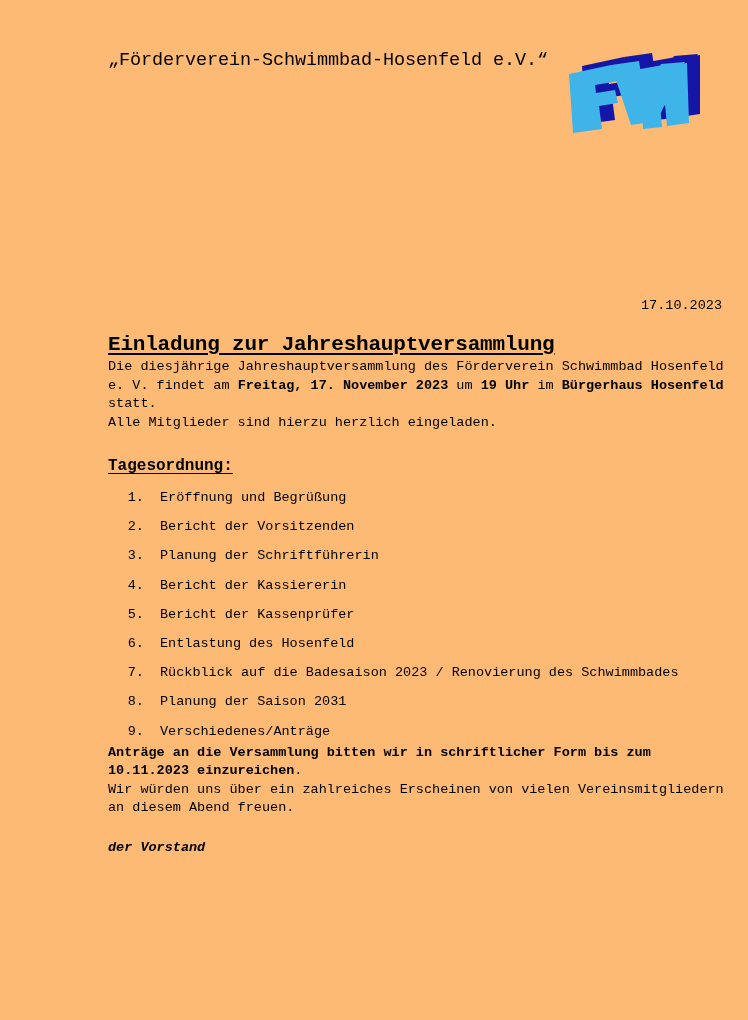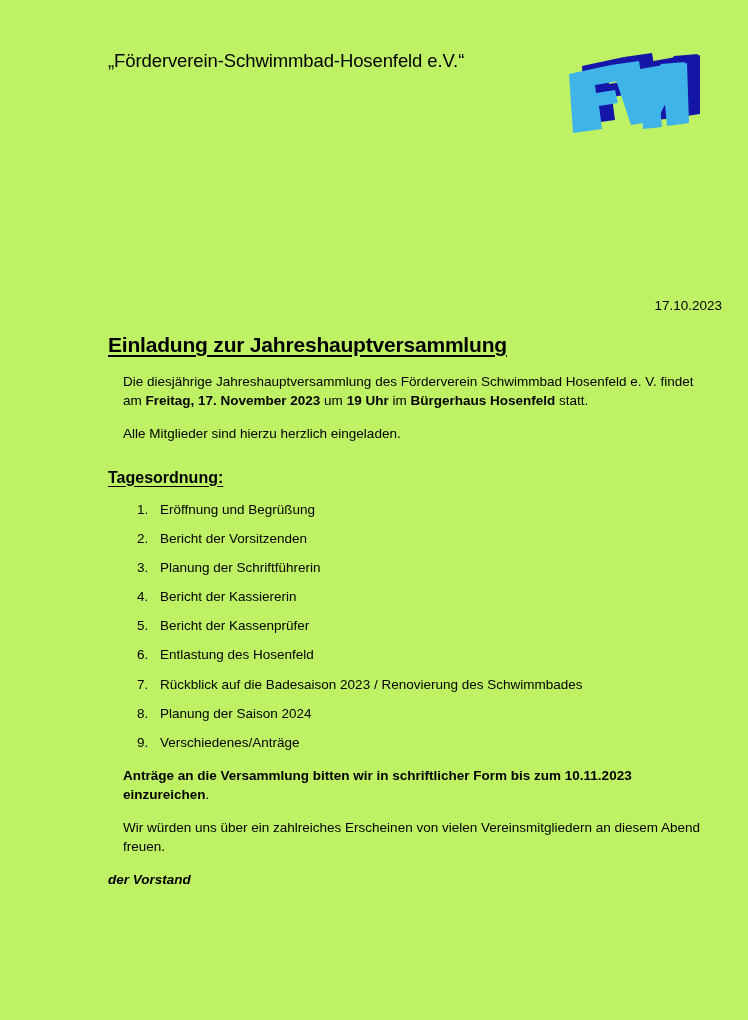--- a/index.html
+++ b/index.html
@@ -14,21 +14,22 @@
     position: relative;
     overflow: hidden;
     font-family: "Liberation Sans", sans-serif;
     color: #000000;
     -webkit-font-smoothing: antialiased;
   }
 
   .page {
     position: absolute;
     inset: 0;
-    background: #bef264;
+    background: #fdba74;
+    font-family: Liberation Mono, monospace;
   }
 
   
   .letterhead {
     position: absolute;
     left: 0;
     top: 0;
     width: 748px;
     height: 150px;
   }
@@ -87,21 +88,21 @@
     font-size: 21px;
     font-weight: bold;
     line-height: 26px;
     text-decoration: underline;
     text-underline-offset: 3px;
     letter-spacing: -0.2px;
     white-space: nowrap;
   }
 
   p.para {
-    margin: 15px;
+    margin: 0;
     font-size: 13.5px;
     line-height: 18.5px;
   }
   .para-intro { margin-top: 18px; }
   .para-welcome { margin-top: 19px; }
 
   h2.section-heading {
     margin: 24px 0 0 0;
     font-size: 16px;
     font-weight: bold;
@@ -115,27 +116,28 @@
     margin: 14px 0 0 0;
     padding: 0 0 0 44px;
     font-size: 13.5px;
     list-style-position: outside;
   }
   ol.agenda li {
     margin: 0 0 13.2px 0;
     padding-left: 8px;
     line-height: 16px;
   }
-  ol.agenda li:last-child { margin-bottom: 16px; }
+  ol.agenda li:last-child { margin-bottom: 4px; }
 
   .para-motions { margin-top: 30px; font-weight: bold; line-height: 18.5px; }
   .para-hope    { margin-top: 21px; }
   .para-regards { margin-top: 36px; }
 
   .signature {
+    margin-top: 21px;
     font-weight: bold;
     font-style: italic;
     font-size: 13.5px;
   }
 
   b, strong { font-weight: bold; }
   .nb { font-weight: normal; }
 </style>
 </head>
 <body>
@@ -180,21 +182,21 @@
     <h2 class="section-heading">Tagesordnung:</h2>
 
     <ol class="agenda">
       <li>Eröffnung und Begrüßung</li>
       <li>Bericht der Vorsitzenden</li>
       <li>Planung der Schriftführerin</li>
       <li>Bericht der Kassiererin</li>
       <li>Bericht der Kassenprüfer</li>
       <li>Entlastung des Hosenfeld</li>
       <li>Rückblick auf die Badesaison 2023 / Renovierung des Schwimmbades</li>
-      <li>Planung der Saison 2024</li>
+      <li>Planung der Saison 2031</li>
       <li>Verschiedenes/Anträge</li>
     </ol>
 
     <p class="para para-motions"><span>Anträge an die Versammlung bitten wir in schriftlicher Form bis zum 10.11.2023 einzureichen</span><span class="nb">.</span></p>
 
     <p class="para para-hope">Wir würden uns über ein zahlreiches Erscheinen von vielen Vereinsmitgliedern an diesem Abend freuen.</p>
 
 
     <div class="signature">der Vorstand</div>
   </div>

